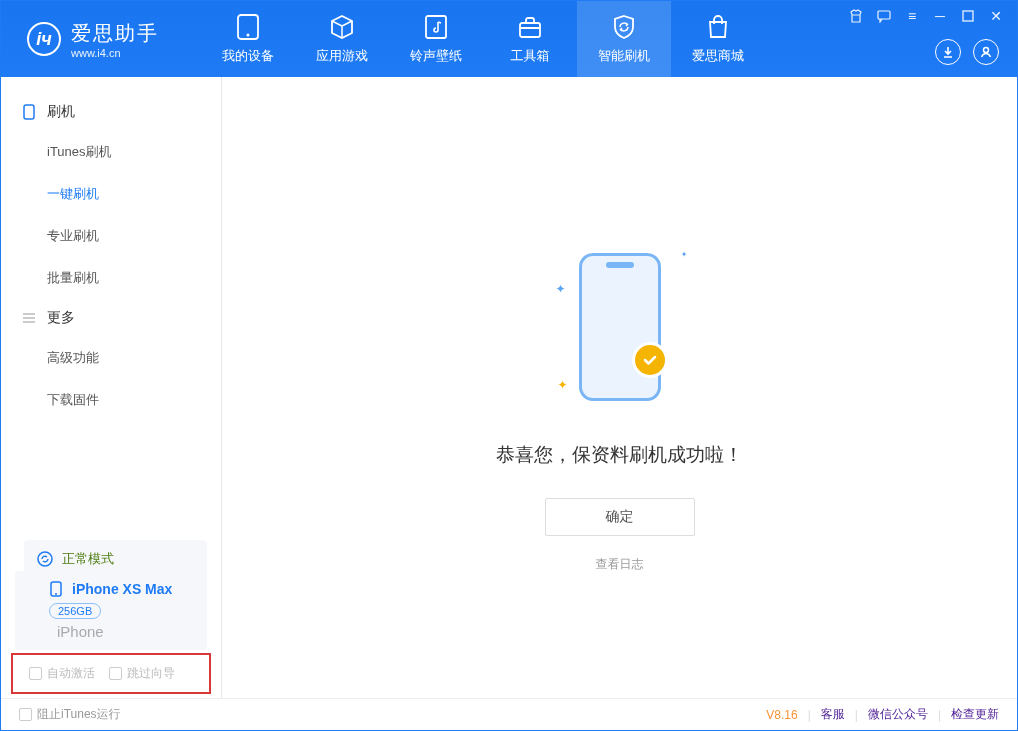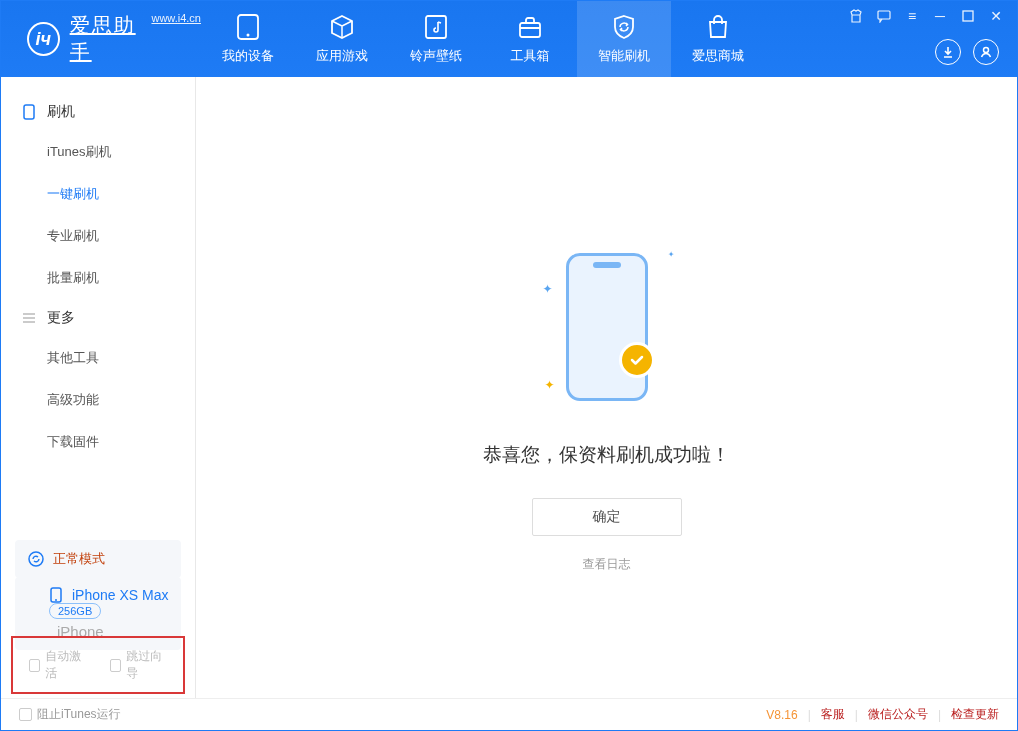--- a/index.html
+++ b/index.html
@@ -1,45 +1,45 @@
 <!DOCTYPE html>
 <html><head>
 <meta charset="utf-8">
 <style>
 * { margin: 0; padding: 0; box-sizing: border-box; font-family: "Microsoft YaHei", "PingFang SC", sans-serif; }
 body { background: #fff; width: 1018px; height: 731px; overflow: hidden; border: 1px solid #1e7bf5; }
 .header { height: 76px; background: linear-gradient(180deg, #1976f0 0%, #1e7bf5 100%); display: flex; align-items: center; color: #fff; position: relative; }
 .logo-area { display: flex; align-items: center; padding-left: 26px; width: 200px; }
 .logo-icon { width: 34px; height: 34px; border: 2.5px solid #fff; border-radius: 50%; display: flex; align-items: center; justify-content: center; font-weight: bold; font-size: 18px; font-style: italic; margin-right: 10px; }
-.logo-text { display: flex; flex-direction: row; text-decoration: underline; }
+.logo-text { display: flex; flex-direction: column; }
 .logo-title { font-size: 20px; font-weight: 500; letter-spacing: 2px; }
 .logo-sub { font-size: 11px; opacity: 0.9; }
 .nav-tabs { display: flex; height: 100%; }
 .nav-tab { width: 94px; height: 100%; display: flex; flex-direction: column; align-items: center; justify-content: center; cursor: pointer; font-size: 13px; color: #fff; }
 .nav-tab.active { background: rgba(255,255,255,0.15); }
 .nav-tab .tab-icon { width: 28px; height: 28px; margin-bottom: 6px; display: flex; align-items: center; justify-content: center; }
 .window-buttons { position: absolute; right: 14px; top: 8px; display: flex; gap: 14px; align-items: center; }
 .window-btn { width: 14px; height: 14px; cursor: pointer; opacity: 0.9; color: #fff; font-size: 14px; display: flex; align-items: center; justify-content: center; }
 .header-right-btns { position: absolute; right: 18px; bottom: 12px; display: flex; gap: 12px; }
 .hr-btn { width: 26px; height: 26px; border: 1.5px solid #fff; border-radius: 50%; display: flex; align-items: center; justify-content: center; cursor: pointer; color: #fff; }
 
 .body-wrap { display: flex; height: calc(100% - 76px - 32px); }
-.sidebar { width: 195px; border-right: 1px solid #e8e8e8; padding-top: 16px; position: relative; }
+.sidebar { width: 221px; border-right: 1px solid #e8e8e8; padding-top: 16px; position: relative; }
 .side-group-hdr { display: flex; align-items: center; padding: 10px 20px; font-size: 14px; color: #333; font-weight: 500; }
 .side-group-icon { width: 16px; height: 16px; margin-right: 10px; display: flex; align-items: center; justify-content: center; }
 .side-item { padding: 12px 20px 12px 46px; font-size: 13px; color: #555; cursor: pointer; }
 .side-item.active { color: #1e7bf5; }
-.side-device-mode { margin: 0 14px; background: #f5f7fa; border-radius: 4px; padding: 10px 12px; display: flex; align-items: center; font-size: 13px; color: #c2410c; position: absolute; left: 0; right: 0; bottom: 120px; }
+.side-device-mode { margin: 0 14px; background: #f5f7fa; border-radius: 4px; padding: 10px 12px; display: flex; align-items: center; font-size: 13px; color: #4d7c0f; position: absolute; left: 9px; right: 0; bottom: 120px; }
 .side-device-mode .dm-icon { width: 18px; height: 18px; margin-right: 8px; }
 .side-device-info { margin: 0 14px; background: #f5f7fa; border-radius: 4px; padding: 10px 12px; font-size: 13px; position: absolute; left: 0; right: 0; bottom: 48px; }
-.device-name { display: flex; align-items: center; color: #1e7bf5; font-weight: 400; font-size: 14px; padding-left: 23px; }
+.device-name { display: flex; align-items: center; color: #1e7bf5; font-weight: 700; font-size: 14px; padding-left: 23px; }
 .device-icon { width: 16px; height: 16px; margin-right: 6px; }
-.device-cap { display: inline-block; font-size: 11px; color: #1e7bf5; border: 1px solid #8cc0fa; border-radius: 10px; padding: 1px 8px; margin-top: 0; margin-left: 22px; }
+.device-cap { display: inline-block; font-size: 11px; color: #1e7bf5; border: 1px solid #8cc0fa; border-radius: 10px; padding: 1px 8px; margin-top: 6px; margin-left: 22px; }
 .device-type { font-size: 15px; color: #aaa; margin-left: 30px; margin-top: 4px; }
-.side-checks { position: absolute; left: 0; right: 0; bottom: 0; padding: 10px 16px; display: flex; gap: 24px; border: 2px solid #d93838; margin: 0 10px 4px 10px; align-items: center; }
+.side-checks { position: absolute; left: 0; right: 0; bottom: 0; padding: 10px 16px; display: flex; gap: 14px; border: 2px solid #d93838; margin: 0 10px 4px 10px; align-items: center; }
 .chk { display: flex; align-items: center; font-size: 12px; color: #bbb; cursor: pointer; }
 .chk .box { width: 13px; height: 13px; border: 1px solid #ccc; margin-right: 5px; border-radius: 2px; }
 
 .main { flex: 1; display: flex; flex-direction: column; align-items: center; justify-content: center; position: relative; padding-top: 40px; }
 .phone-illustration { width: 140px; height: 170px; position: relative; margin-bottom: 30px; }
 .phone-body { width: 82px; height: 148px; border: 3px solid #7ab6f5; border-radius: 14px; background: #eaf3fe; position: absolute; left: 50%; top: 50%; transform: translate(-50%,-50%); }
 .phone-body::before { content: ""; position: absolute; top: 6px; left: 50%; transform: translateX(-50%); width: 28px; height: 6px; background: #7ab6f5; border-radius: 3px; }
 .check-badge { width: 36px; height: 36px; background: #f5b400; border-radius: 50%; position: absolute; right: 22px; bottom: 34px; display: flex; align-items: center; justify-content: center; border: 3px solid #fff; }
 .sparkle1, .sparkle2, .sparkle3 { position: absolute; color: #f5b400; font-size: 12px; }
 .sparkle1 { left: 6px; top: 40px; color: #5aa5f0; }
@@ -47,21 +47,21 @@
 .sparkle3 { left: 8px; bottom: 20px; }
 .success-text { font-size: 19px; color: #333; margin-bottom: 30px; }
 .ok-btn { width: 150px; height: 38px; border: 1px solid #ddd; background: #fff; color: #555; font-size: 14px; cursor: pointer; border-radius: 2px; margin-bottom: 20px; }
 .log-link { font-size: 12px; color: #999; cursor: pointer; text-decoration: none; }
 
 .footer { height: 32px; border-top: 1px solid #eee; display: flex; align-items: center; padding: 0 18px; font-size: 12px; color: #999; gap: 32px; }
 .footer .chk { color: #999; }
 .footer-right { margin-left: auto; display: flex; align-items: center; gap: 10px; }
 .footer-right .sep { color: #ddd; }
 .ver { color: #f59436; }
-.f-link { color: #b91c1c; cursor: pointer; }
+.f-link { color: #4c1d95; cursor: pointer; }
 </style>
 </head>
 <body>
 
 <div class="header">
   <div class="logo-area">
     <div class="logo-icon">iч</div>
     <div class="logo-text">
       <span class="logo-title">爱思助手</span>
       <span class="logo-sub">www.i4.cn</span>
@@ -177,21 +177,20 @@
     <div class="side-item">批量刷机</div>
 
     <div class="side-group-hdr">
       <span class="side-group-icon">
           <svg width="14" height="12" viewBox="0 0 14 12">
             <path d="M1 2h12M1 6h12M1 10h12" stroke="#bbb" stroke-width="1.6"></path>
           </svg>
         </span>
       <span>更多</span>
     </div>
-    <div class="side-item">其他工具</div>
     <div class="side-item">高级功能</div>
     <div class="side-item">下载固件</div>
 
     <div class="side-device-mode">
       <span class="dm-icon"><svg width="18" height="18" viewBox="0 0 18 18">
             <circle cx="9" cy="9" r="7" stroke="#1e7bf5" stroke-width="1.5" fill="none"></circle>
             <path d="M6 9a3 3 0 015-2M12 9a3 3 0 01-5 2" stroke="#1e7bf5" stroke-width="1.4" fill="none"></path>
           </svg></span>
       <span>正常模式</span>
     </div>

